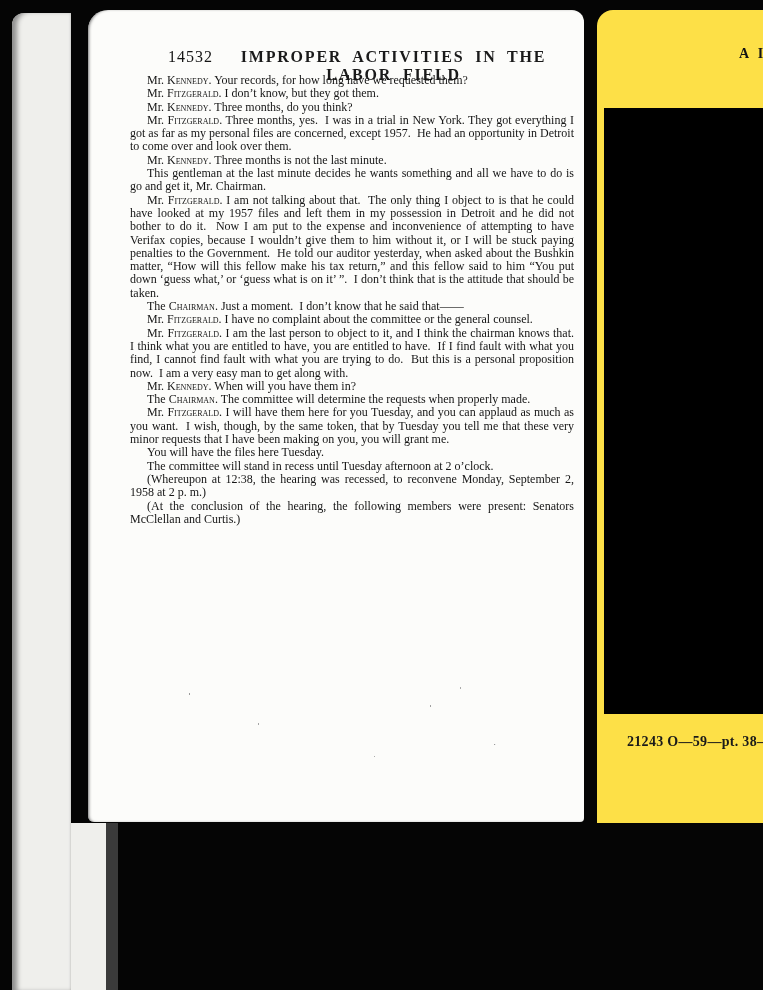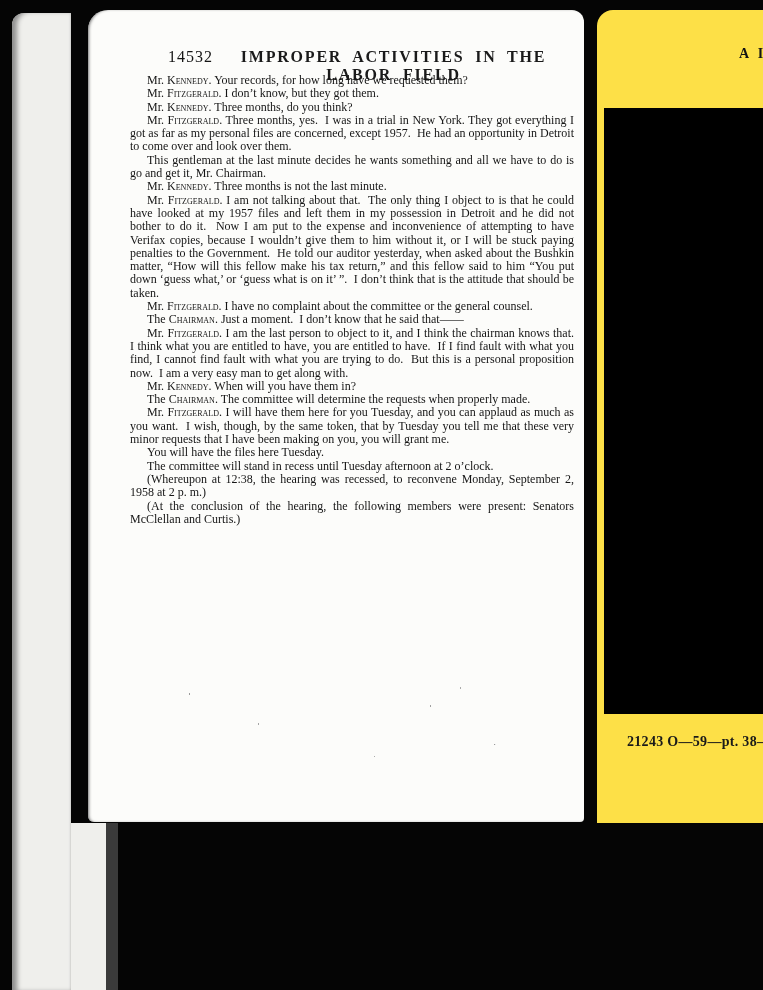--- a/index.html
+++ b/index.html
@@ -84,25 +84,25 @@
   <div class="main-page">
     <div class="page-header">
       <span class="page-number">14532</span>
       <span class="running-title">IMPROPER ACTIVITIES IN THE LABOR FIELD</span>
     </div>
     <div class="transcript">
         <p class="para"><span>Mr. </span><span class="sc">Kennedy</span><span>. Your records, for how long have we requested them?</span></p>
         <p class="para"><span>Mr. </span><span class="sc">Fitzgerald</span><span>. I don’t know, but they got them.</span></p>
         <p class="para"><span>Mr. </span><span class="sc">Kennedy</span><span>. Three months, do you think?</span></p>
         <p class="para"><span>Mr. </span><span class="sc">Fitzgerald</span><span>. Three months, yes.  I was in a trial in New York. They got everything I got as far as my personal files are concerned, except 1957.  He had an opportunity in Detroit to come over and look over them.</span></p>
+        <p class="para"><span>Mr. </span><span class="sc">Kennedy</span><span>. Three months is not the last minute.</span></p>
         <p class="para"><span>This gentleman at the last minute decides he wants something and all we have to do is go and get it, Mr. Chairman.</span></p>
-        <p class="para"><span>Mr. </span><span class="sc">Kennedy</span><span>. Three months is not the last minute.</span></p>
         <p class="para"><span>Mr. </span><span class="sc">Fitzgerald</span><span>. I am not talking about that.  The only thing I object to is that he could have looked at my 1957 files and left them in my possession in Detroit and he did not bother to do it.  Now I am put to the expense and inconvenience of attempting to have Verifax copies, because I wouldn’t give them to him without it, or I will be stuck paying penalties to the Government.  He told our auditor yesterday, when asked about the Bushkin matter, “How will this fellow make his tax return,” and this fellow said to him “You put down ‘guess what,’ or ‘guess what is on it’ ”.  I don’t think that is the attitude that should be taken.</span></p>
+        <p class="para"><span>The </span><span class="sc">Chairman</span><span>. Just a moment.  I don’t know that he said that——</span></p>
         <p class="para"><span>Mr. </span><span class="sc">Fitzgerald</span><span>. I have no complaint about the committee or the general counsel.</span></p>
-        <p class="para"><span>The </span><span class="sc">Chairman</span><span>. Just a moment.  I don’t know that he said that——</span></p>
         <p class="para"><span>Mr. </span><span class="sc">Fitzgerald</span><span>. I am the last person to object to it, and I think the chairman knows that.  I think what you are entitled to have, you are entitled to have.  If I find fault with what you find, I cannot find fault with what you are trying to do.  But this is a personal proposition now.  I am a very easy man to get along with.</span></p>
         <p class="para"><span>Mr. </span><span class="sc">Kennedy</span><span>. When will you have them in?</span></p>
         <p class="para"><span>The </span><span class="sc">Chairman</span><span>. The committee will determine the requests when properly made.</span></p>
         <p class="para"><span>Mr. </span><span class="sc">Fitzgerald</span><span>. I will have them here for you Tuesday, and you can applaud as much as you want.  I wish, though, by the same token, that by Tuesday you tell me that these very minor requests that I have been making on you, you will grant me.</span></p>
         <p class="para"><span>You will have the files here Tuesday.</span></p>
         <p class="para"><span>The committee will stand in recess until Tuesday afternoon at 2 o’clock.</span></p>
         <p class="para"><span>(Whereupon at 12:38, the hearing was recessed, to reconvene Monday, September 2, 1958 at 2 p. m.)</span></p>
         <p class="para"><span>(At the conclusion of the hearing, the following members were present: Senators McClellan and Curtis.)</span></p>
       </div>
     <div class="specks"></div>

